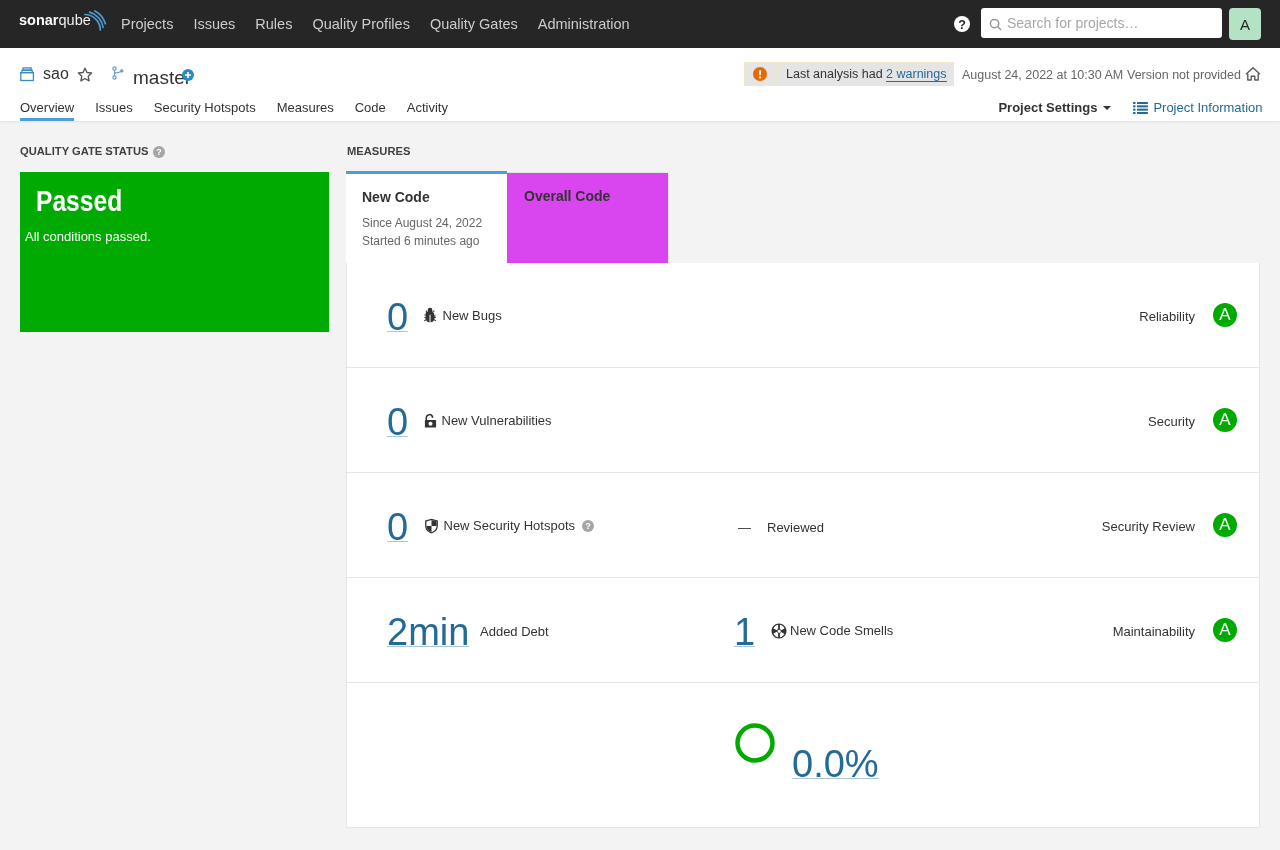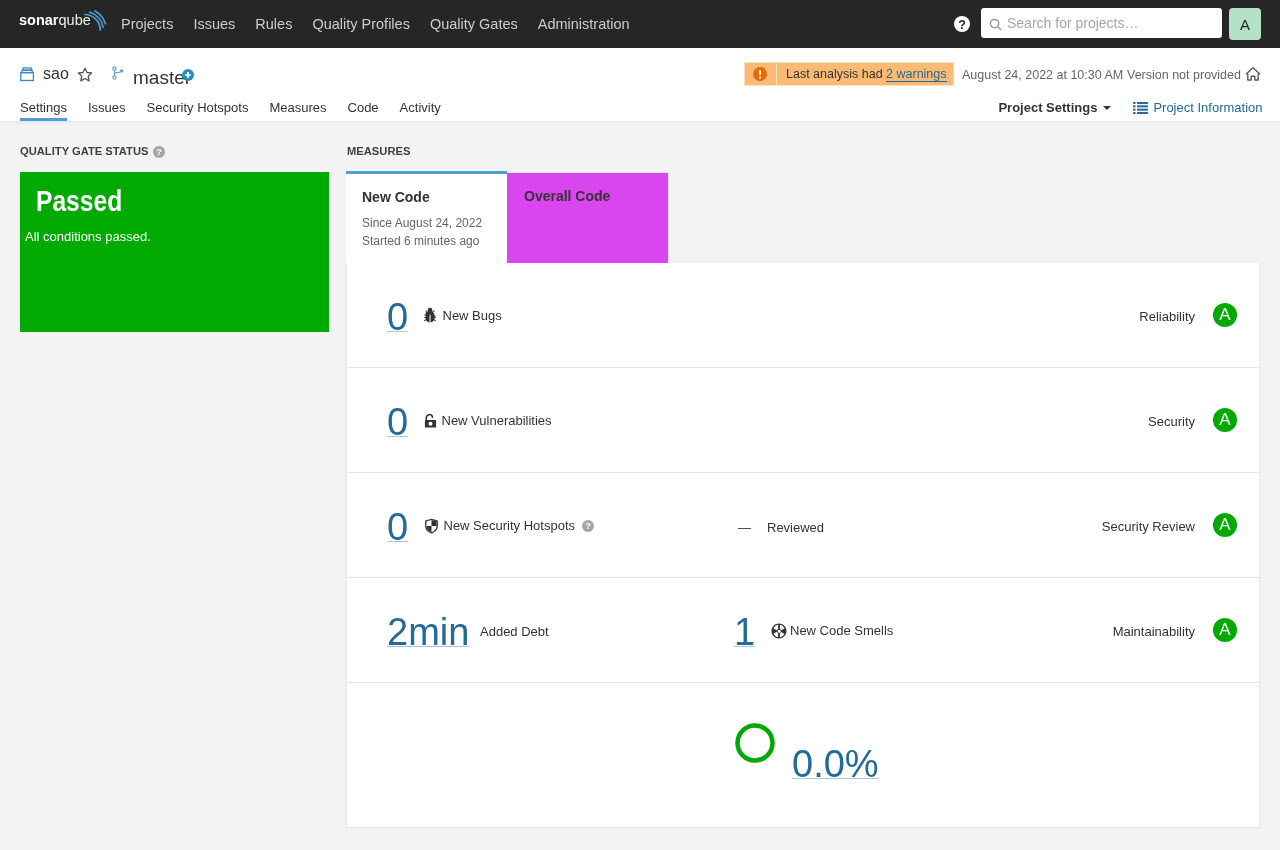--- a/index.html
+++ b/index.html
@@ -20,21 +20,21 @@
 
 
 #ctx { position:absolute; left:0; top:48px; width:1280px; height:72.5px; background:#fff; box-shadow:0 1px 2px rgba(0,0,0,0.08); }
 #row1 { position:absolute; left:0; top:0; width:1252px; height:52px; }
 #projicon { position:absolute; left:20px; top:18.5px; }
 #projname { position:absolute; left:43px; top:17px; font-size:16px; color:#333; }
 #star { position:absolute; left:76.5px; top:18.5px; }
 #branchicon { position:absolute; left:112px; top:18px; }
 #branchname { position:absolute; left:133px; top:19px; font-size:19px; color:#333; }
 #plus { position:absolute; left:182px; top:20.5px; }
-#warnbox { position:absolute; left:744px; top:14px; width:210px; height:24px; background:#fdba74; border:1px solid #f0e6c7; display:flex; align-items:center; }
+#warnbox { position:absolute; left:744px; top:14px; width:210px; height:24px; background:#e5e5e5; border:1px solid #f0e6c7; display:flex; align-items:center; }
 #warnbox .divider { width:1px; height:24px; background:#f0e6c7; margin-left:9px; }
 #warnbox .txt { font-size:12.5px; color:#333; margin-left:9px; }
 #warnbox .txt a { color:#236a97; text-decoration:none; border-bottom:1px solid #236a97; }
 #warnicon { margin-left:8px; }
 #hdrdate { position:absolute; left:962px; top:20px; font-size:12.5px; color:#666; }
 #hdrver { position:absolute; left:1127px; top:20px; font-size:12.5px; color:#666; }
 #homeicon { position:absolute; left:1245px; top:17.5px; }
 #tabs { position:absolute; left:20px; top:51.8px; height:22px; display:flex; list-style:none; }
 #tabs li { font-size:13px; color:#333; margin-right:21px; line-height:15px; height:21px; }
 #tabs li.active { border-bottom:3px solid #4b9fd5; }
@@ -136,21 +136,21 @@
       <span class="divider"></span>
       <span class="txt">Last analysis had <a>2 warnings</a></span>
     </div>
     <span id="hdrdate">August 24, 2022 at 10:30 AM</span>
     <span id="hdrver">Version not provided</span>
     <svg id="homeicon" width="16" height="16" viewBox="0 0 16 15">
         <path d="M2.8 7.2 V13.5 H6.2 V9.8 H9.8 V13.5 H13.2 V7.2 M1 7.8 L8 1.2 L15 7.8" fill="none" stroke="#5a5a5a" stroke-width="1.4" stroke-linejoin="round"></path>
       </svg>
   </div>
   <ul id="tabs">
-    <li class="active">Settings</li>
+    <li class="active">Overview</li>
       <li>Issues</li>
       <li>Security Hotspots</li>
       <li>Measures</li>
       <li>Code</li>
       <li>Activity</li>
   </ul>
   <div id="ctxright">
     <span id="psett">Project Settings<span class="caret"></span></span>
     <span id="pinfo">
       <svg width="15" height="12" viewBox="0 0 16 13" fill="#236a97">

